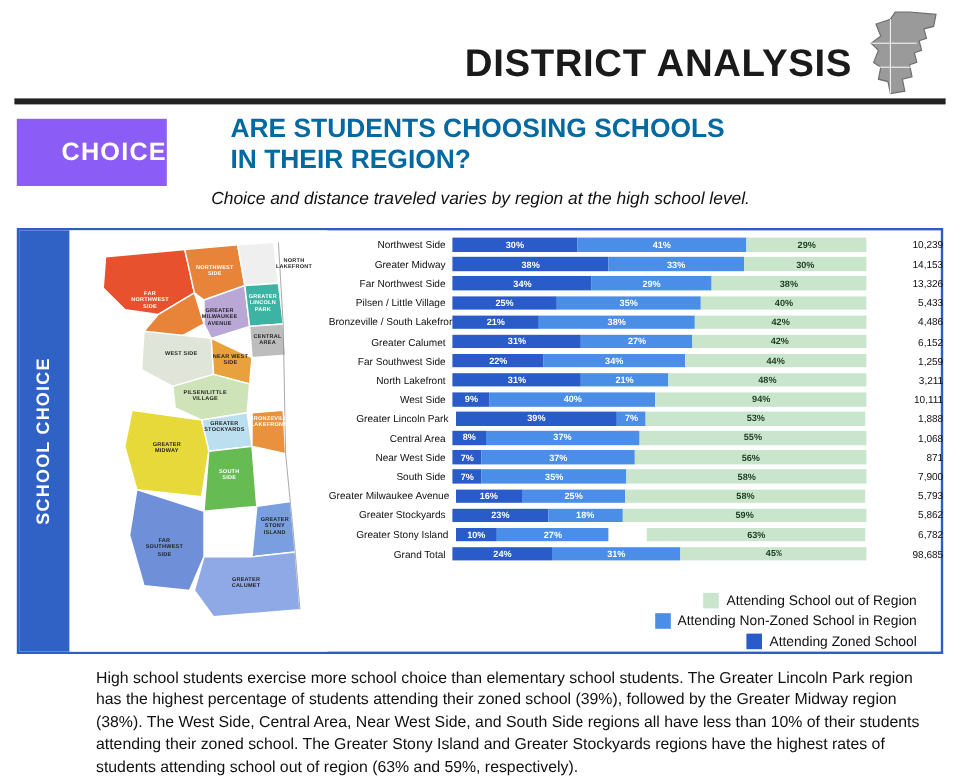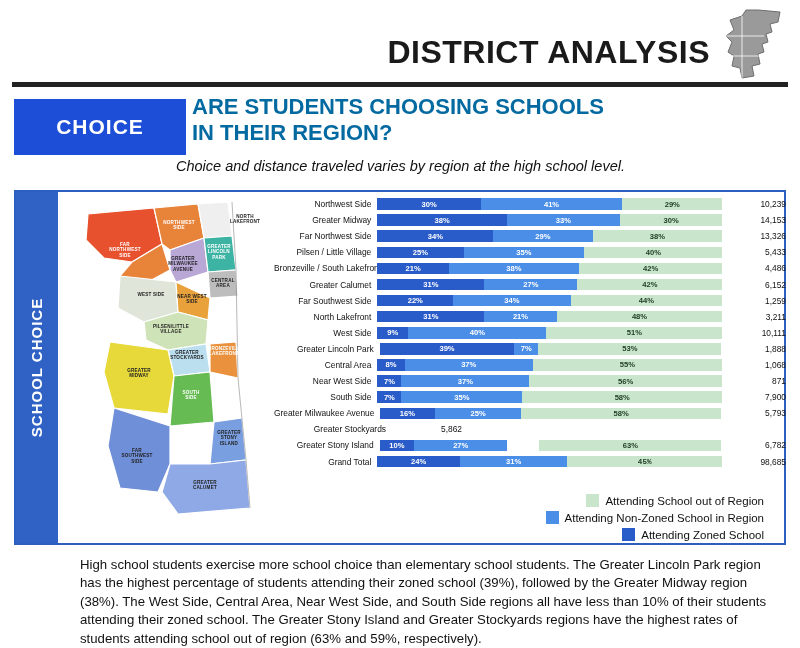--- a/index.html
+++ b/index.html
@@ -21,23 +21,23 @@
     font-family:"Liberation Sans",sans-serif;
   }
   #city-outline{
     position:absolute;right:12px;top:8px;width:70px;height:74px;
   }
   #header-rule{
     position:absolute;left:12px;top:82px;width:776px;height:5px;background:#222;
   }
   
   #choice-tag{
-    position:absolute;left:14px;top:99px;width:172px;height:56px;
-    background:#1d4ed8;color:#fff;
-    display:flex;align-items:center;justify-content:center;
+    position:absolute;left:14px;top:99px;width:125px;height:56px;
+    background:#8b5cf6;color:#fff;
+    display:flex;align-items:center;justify-content:flex-end;
     font-size:21px;font-weight:bold;letter-spacing:1px;
   }
   #headline{
     position:absolute;left:176px;top:94px;width:610px;
     font-size:22px;font-weight:bold;line-height:26px;color:#0369a1;margin-left:16px;
   }
   #subhead{
     position:absolute;left:176px;top:158px;width:620px;
     font-size:14.5px;font-style:italic;color:#111;
   }
@@ -326,21 +326,21 @@
       <div class="row">
         <div class="rowlabel">West Side</div>
         <div class="bar">
           <div class="seg s-zoned" style="width: 31.05px;">
             <span>9%</span>
           </div>
           <div class="seg s-nonzoned" style="width: 138px;">
             <span>40%</span>
           </div>
           <div class="seg s-out" style="width: 175.95px;">
-            <span>51%</span>
+            <span>94%</span>
           </div>
         </div>
         <div class="rowtotal">10,111</div>
       </div>
       <div class="row">
         <div class="rowlabel">Greater Lincoln Park</div>
         <div class="bar">
           <div class="seg s-zoned" style="width: 134.55px;">
             <span>39%</span>
           </div>
@@ -408,20 +408,31 @@
             <span>25%</span>
           </div>
           <div class="seg s-out" style="width: 200.1px;">
             <span>58%</span>
           </div>
         </div>
         <div class="rowtotal">5,793</div>
       </div>
       <div class="row">
         <div class="rowlabel">Greater Stockyards</div>
+        <div class="bar">
+          <div class="seg s-zoned" style="width: 79.35px;">
+            <span>23%</span>
+          </div>
+          <div class="seg s-nonzoned" style="width: 62.1px;">
+            <span>18%</span>
+          </div>
+          <div class="seg s-out" style="width: 203.55px;">
+            <span>59%</span>
+          </div>
+        </div>
         <div class="rowtotal">5,862</div>
       </div>
       <div class="row">
         <div class="rowlabel">Greater Stony Island</div>
         <div class="bar">
           <div class="seg s-zoned" style="width: 34.5px;">
             <span>10%</span>
           </div>
           <div class="seg s-nonzoned" style="width: 93.15px;">
             <span>27%</span>

